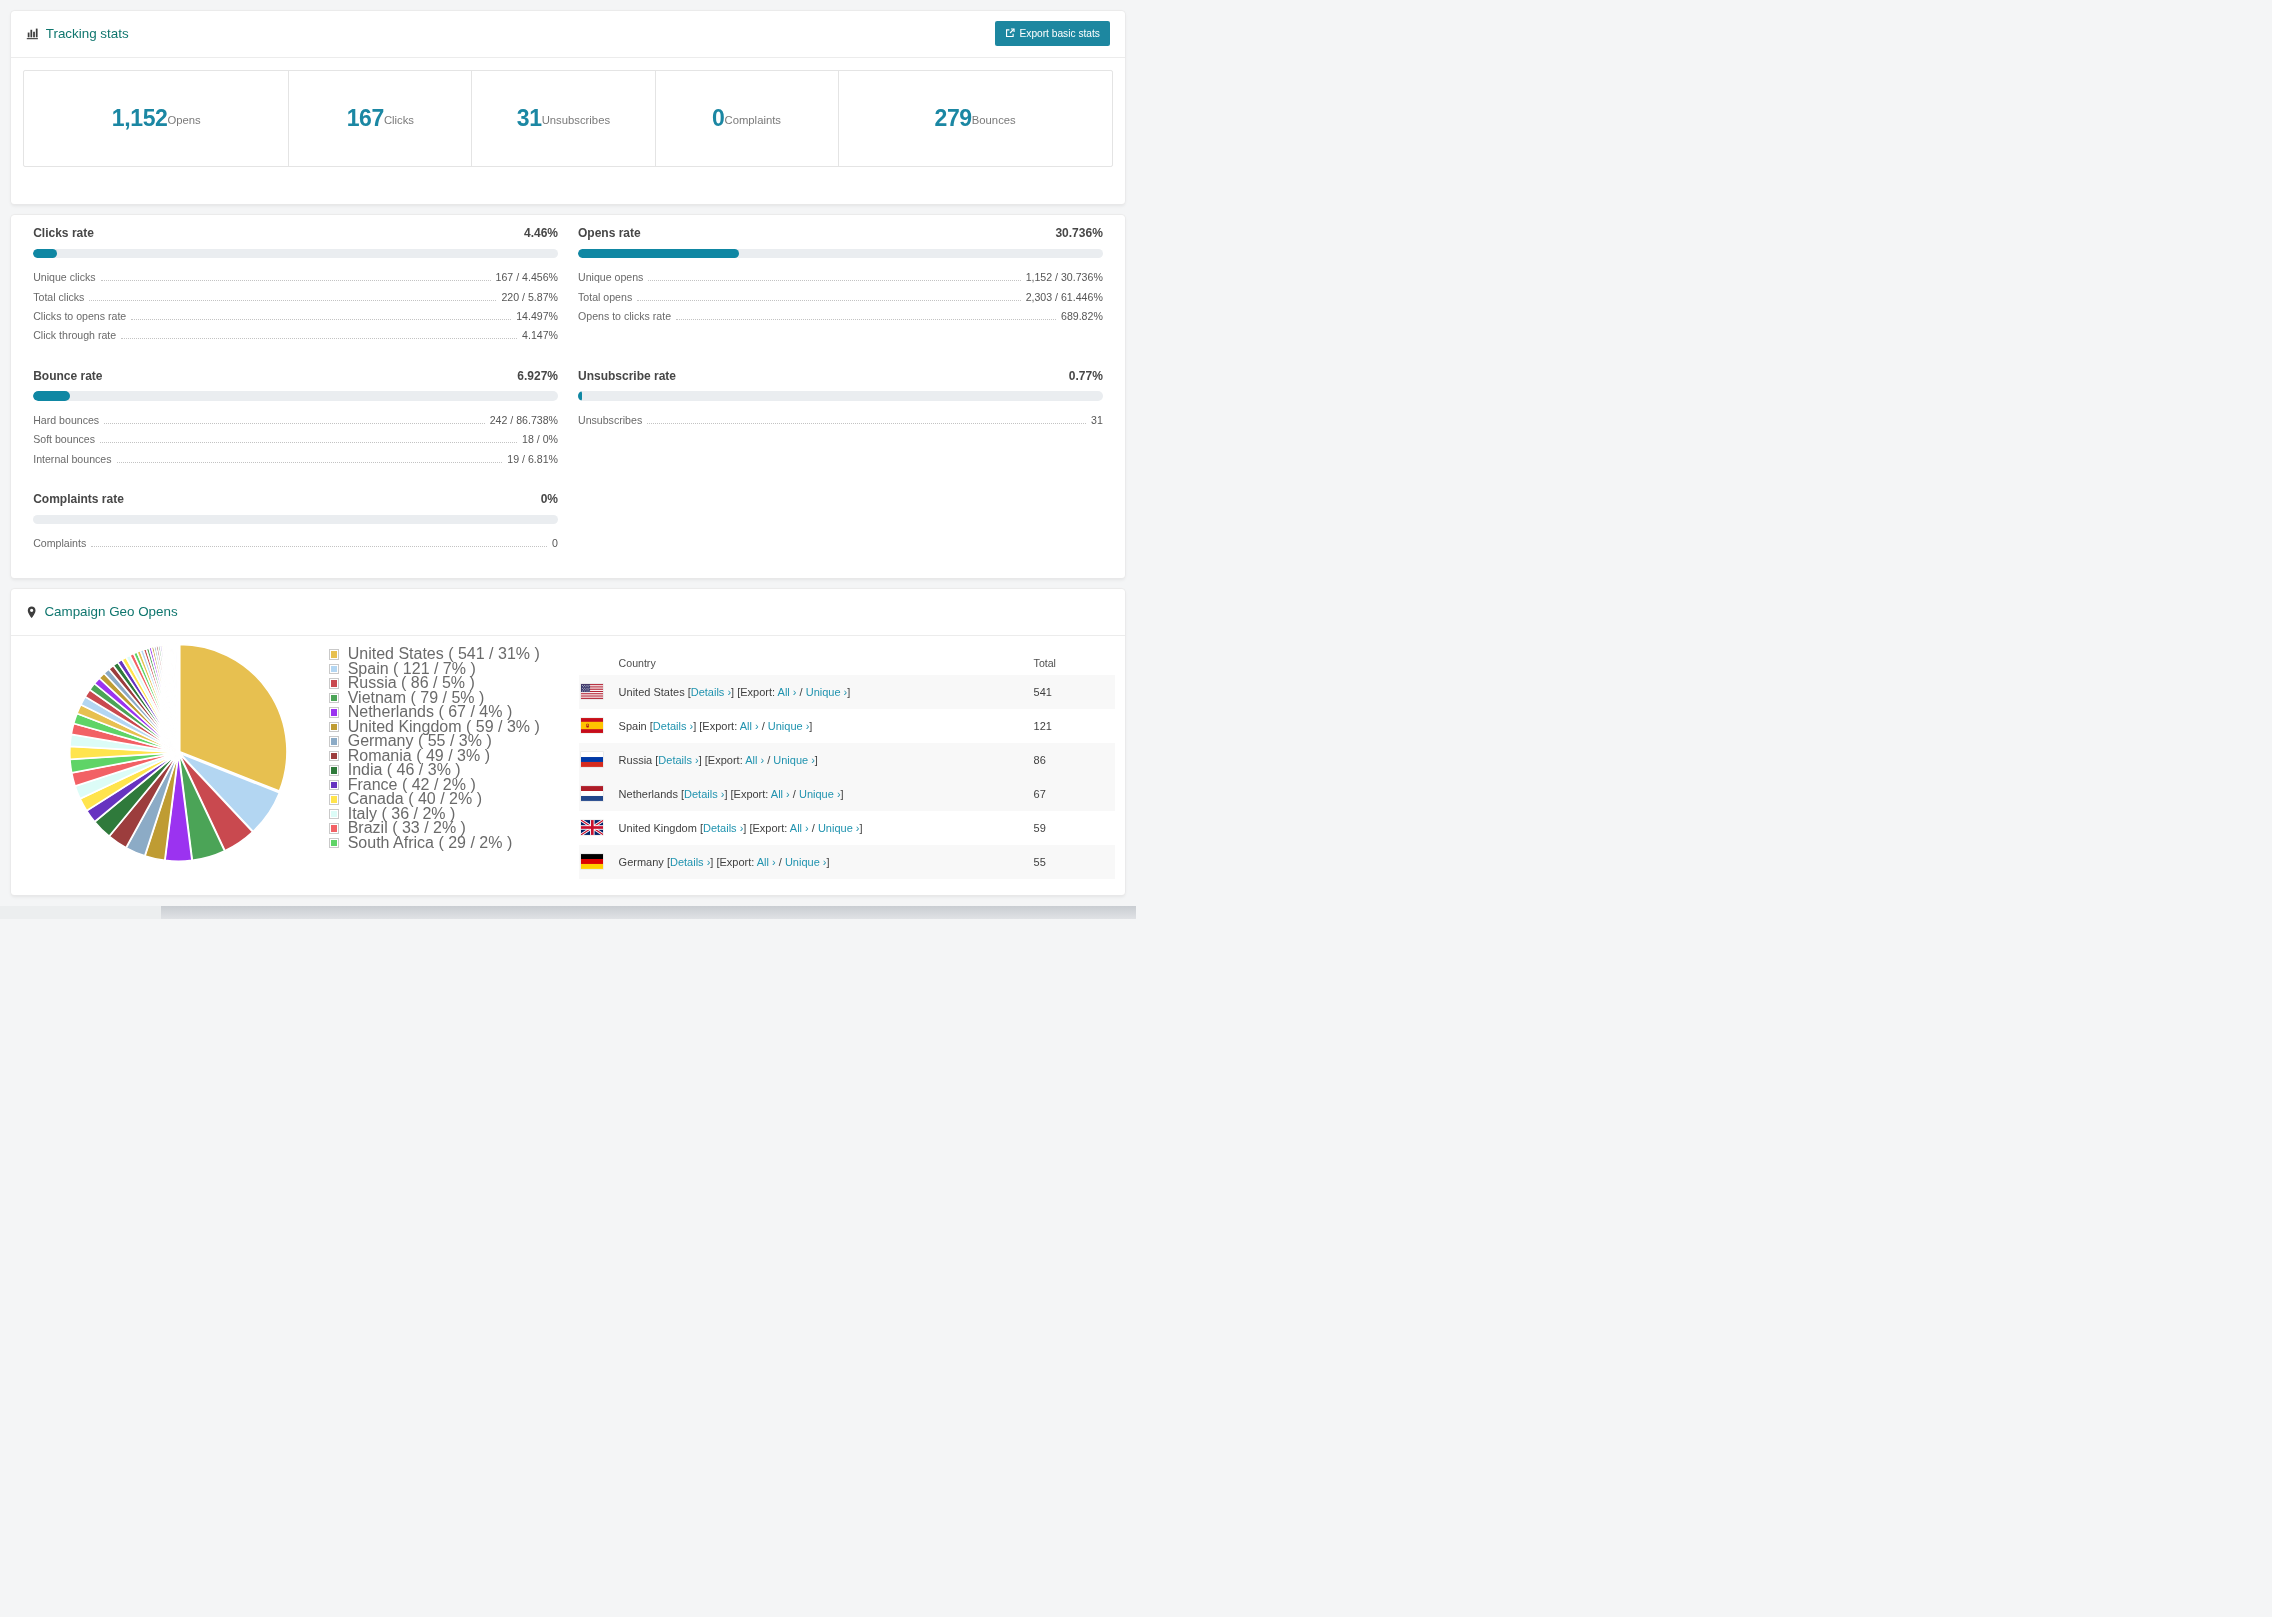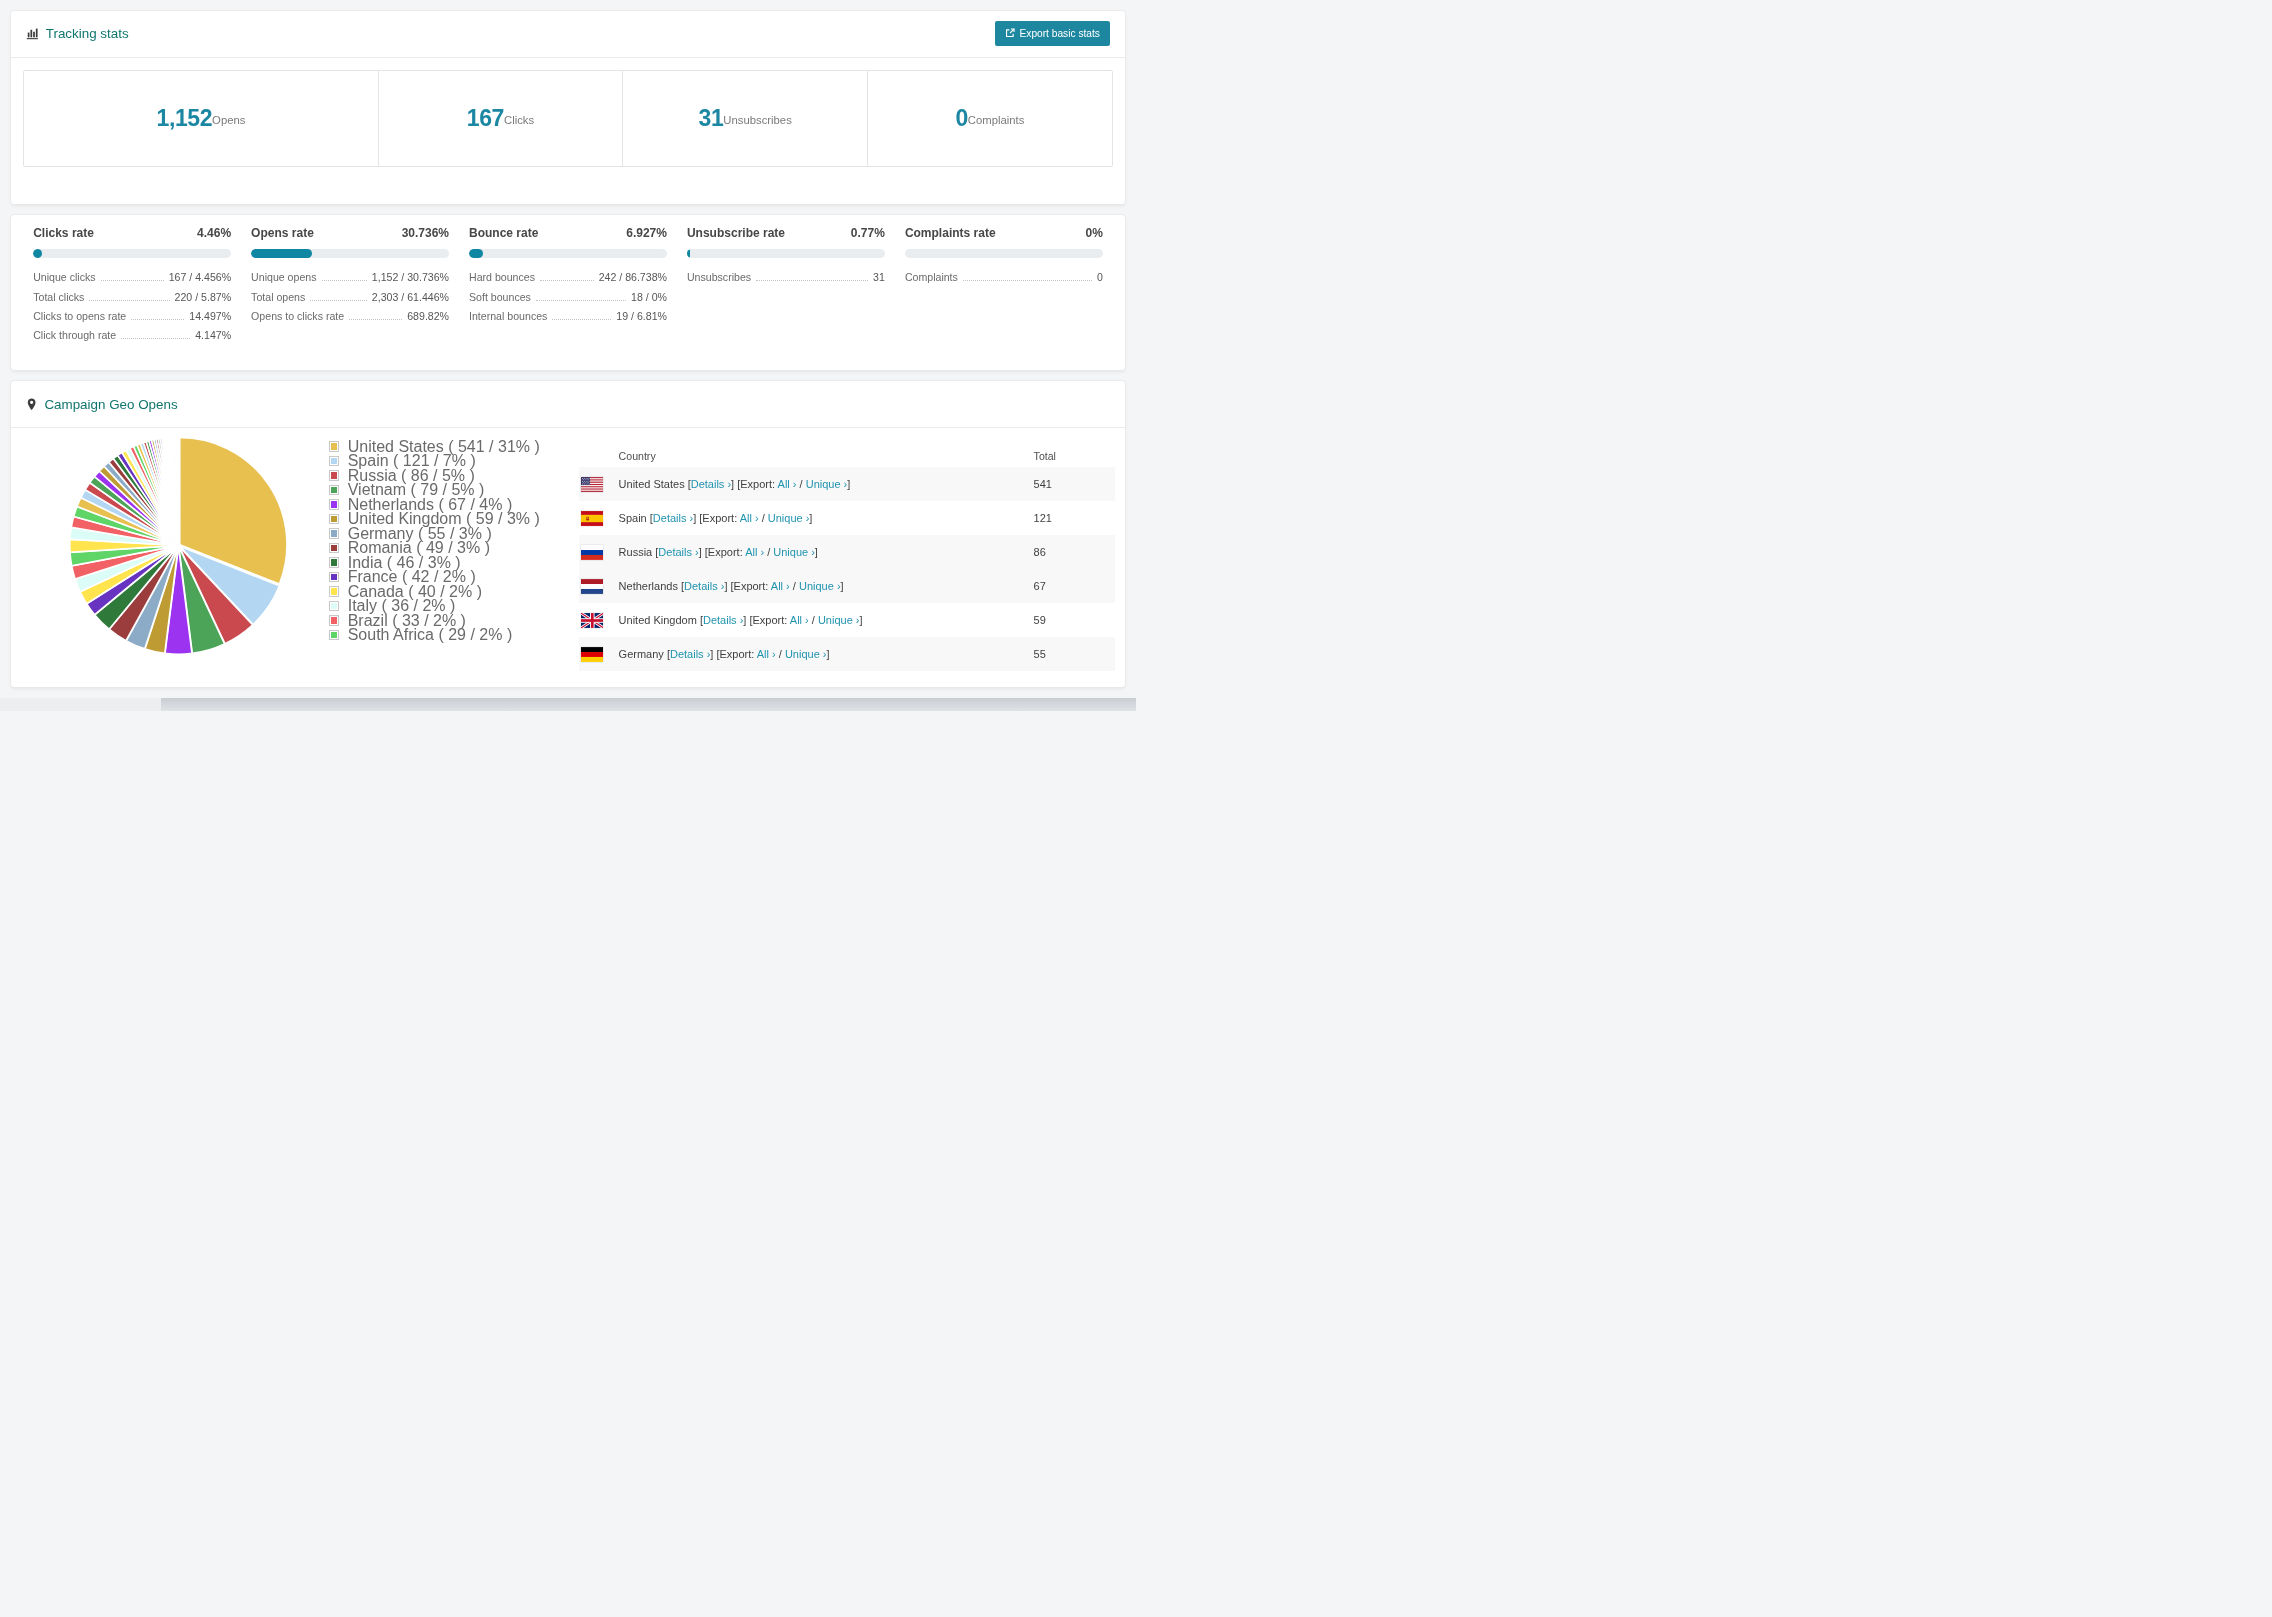--- a/index.html
+++ b/index.html
@@ -38,21 +38,21 @@
   }
   .stat-cell { display:flex; flex-direction:row; justify-content:center; align-items:center; }
   .stat-cell + .stat-cell { border-left:0.7px solid #e4e4e4; }
   .stat-number { font-size:23px; font-weight:bold; color:#1b87a3; letter-spacing:-0.4px; }
   .stat-label { font-size:11.3px; color:#7a7a7a; margin-top:4.2px; }
   .card1-pad { height:37px; }
 
   
   .rates-grid {
     padding:11.3px 22.6px 21px 22.6px;
-    display:grid; grid-template-columns:1fr 1fr 1fr 1fr 1fr;
+    display:grid; grid-template-columns:1fr 1fr;
     column-gap:32px; row-gap:20px;gap:20px;
   }
   .rate-title-row { display:flex; align-items:baseline; }
   .rate-title { font-size:12px; font-weight:bold; color:#474747; }
   .rate-value { margin-left:auto; font-size:12px; font-weight:bold; color:#474747; }
   .bar-track {
     margin-top:8.5px; height:9.2px; border-radius:5px; background:#eaedf0; overflow:hidden;
   }
   .bar-fill { height:100%; border-radius:5px; background:#0f87a3; }
   .rate-details { margin-top:13.4px; }
@@ -132,20 +132,24 @@
           <div class="stat-number">167</div>
           <div class="stat-label">Clicks</div>
         </div>
         <div class="stat-cell" style="flex: 1 1 0%;">
           <div class="stat-number">31</div>
           <div class="stat-label">Unsubscribes</div>
         </div>
         <div class="stat-cell" style="flex: 1 1 0%;">
           <div class="stat-number">0</div>
           <div class="stat-label">Complaints</div>
+        </div>
+        <div class="stat-cell" style="flex: 1.5 1 0%;">
+          <div class="stat-number">279</div>
+          <div class="stat-label">Bounces</div>
         </div>
       </div>
     <div class="card1-pad"></div>
   </div>
 
   <div class="card">
     <div class="rates-grid" id="rates-grid">
         <div class="rate-card">
           <div class="rate-title-row">
             <span class="rate-title">Clicks rate</span>

